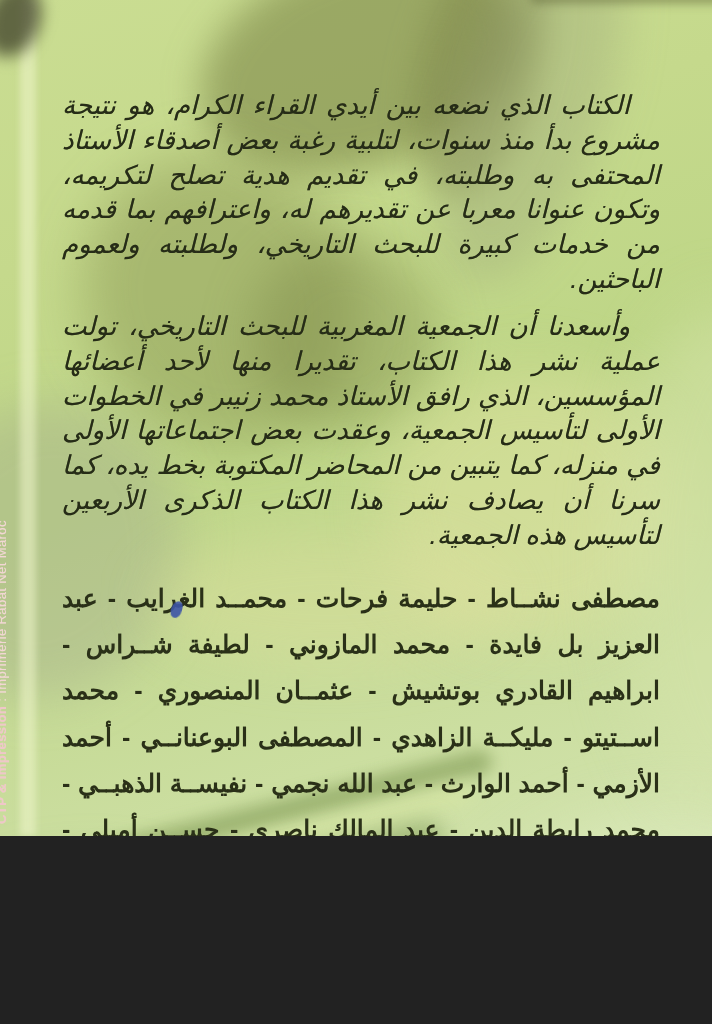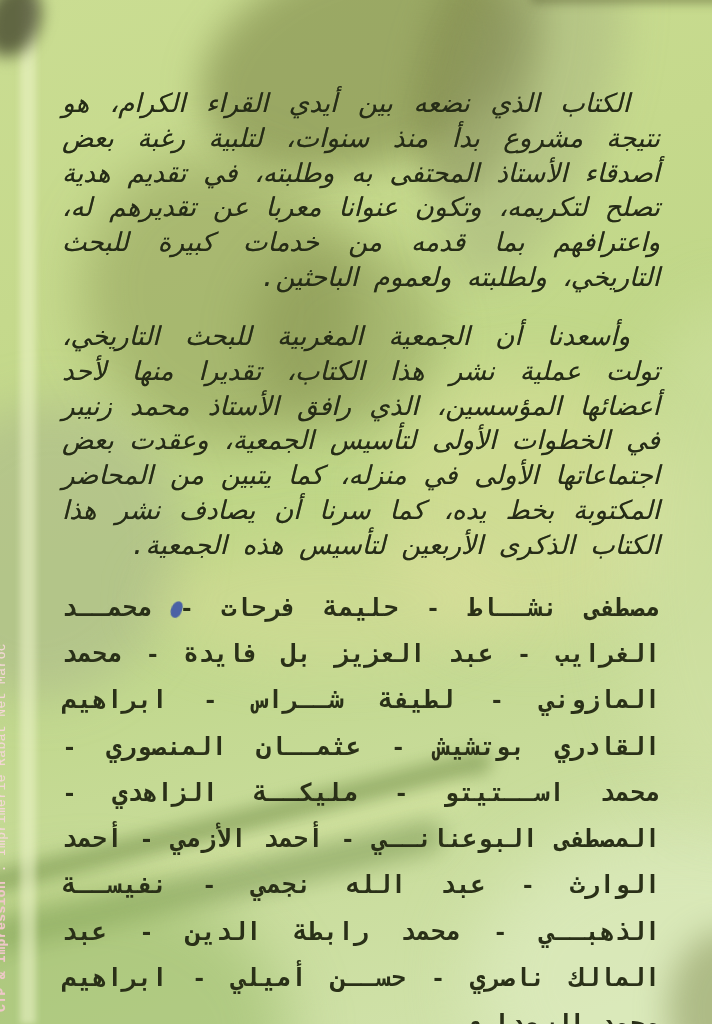--- a/index.html
+++ b/index.html
@@ -1,20 +1,20 @@
 <!DOCTYPE html>
 <html lang="ar"><head>
 <meta charset="utf-8">
 <style>
   html,body{margin:0;padding:0;background:#222;}
   #photo{
     position:relative;
-    width:712px;height:1024px;
+    width:712px;height:836px;
     overflow:hidden;
-    font-family:Liberation Mono, monospace;
+    font-family:Liberation Sans, sans-serif;
     background:linear-gradient(163deg,#cadd92 0%,#c5d98c 26%,#bed687 50%,#c7db98 72%,#d2e3ad 100%);
   }
   .shape{position:absolute;border-radius:50%;pointer-events:none;}
   
   .leaf-dark-top    {left:196px;top:-44px;width:330px;height:210px;background:rgba(104,112,52,.48);filter:blur(18px);transform:rotate(-18deg);}
   .leaf-dark-top2   {left:420px;top:-70px;width:120px;height:270px;background:rgba(118,126,66,.42);filter:blur(16px);transform:rotate(14deg);}
   .leaf-gray-righttop{left:456px;top:-90px;width:150px;height:380px;background:rgba(150,158,118,.34);filter:blur(22px);transform:rotate(18deg);}
   .shadow-left-mid  {left:86px;top:150px;width:270px;height:300px;background:rgba(122,132,66,.38);filter:blur(26px);transform:rotate(-30deg);}
   .blob-center      {left:250px;top:240px;width:190px;height:190px;background:rgba(112,122,60,.32);filter:blur(24px);}
   .leaf-gray-left   {left:-90px;top:400px;width:270px;height:300px;background:rgba(160,168,140,.38);filter:blur(24px);transform:rotate(20deg);}
@@ -45,21 +45,21 @@
   }
   .para{
     margin:0;
     font-size:26px;line-height:1.34;
     text-align:justify;text-indent:30px;
     font-style:italic;
     color:#262c17;
     text-shadow:0 0 .5px rgba(38,44,23,.55);
   }
   .para.first{margin-top:88px;}
-  .para.second{margin-top:24px;}
+  .para.second{margin-top:12px;}
   .heading{
     margin:46px 0 0 0;
     font-size:30px;font-weight:bold;
     text-align:center;
     color:#1b2110;
     letter-spacing:0;
   }
   .names{
     margin:22px 0 0 0;
     font-size:25px;font-weight:bold;

